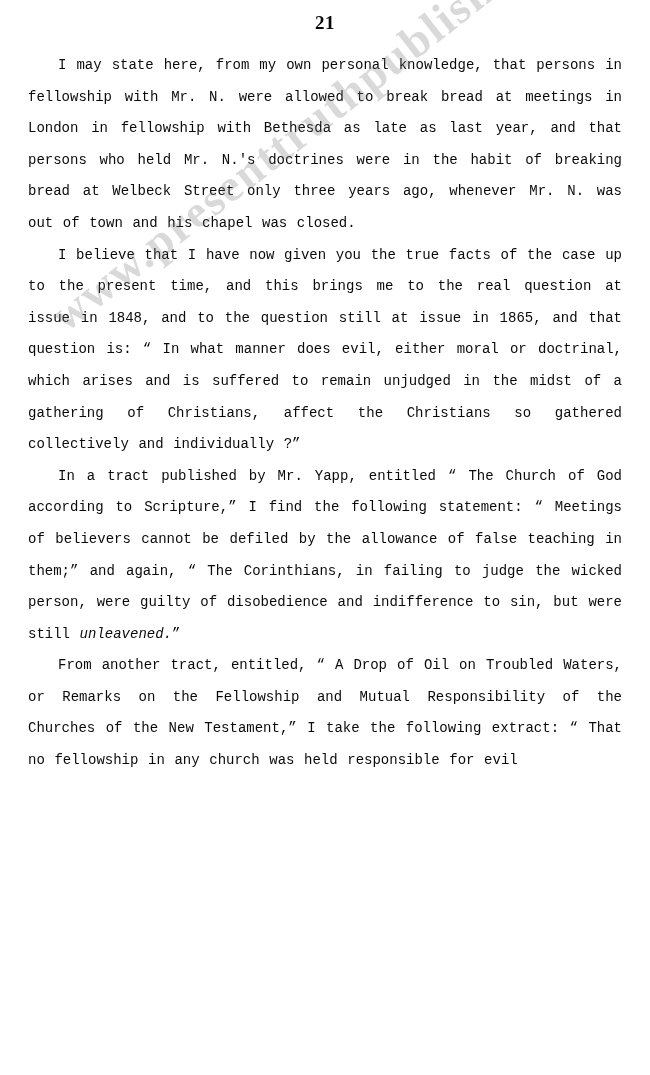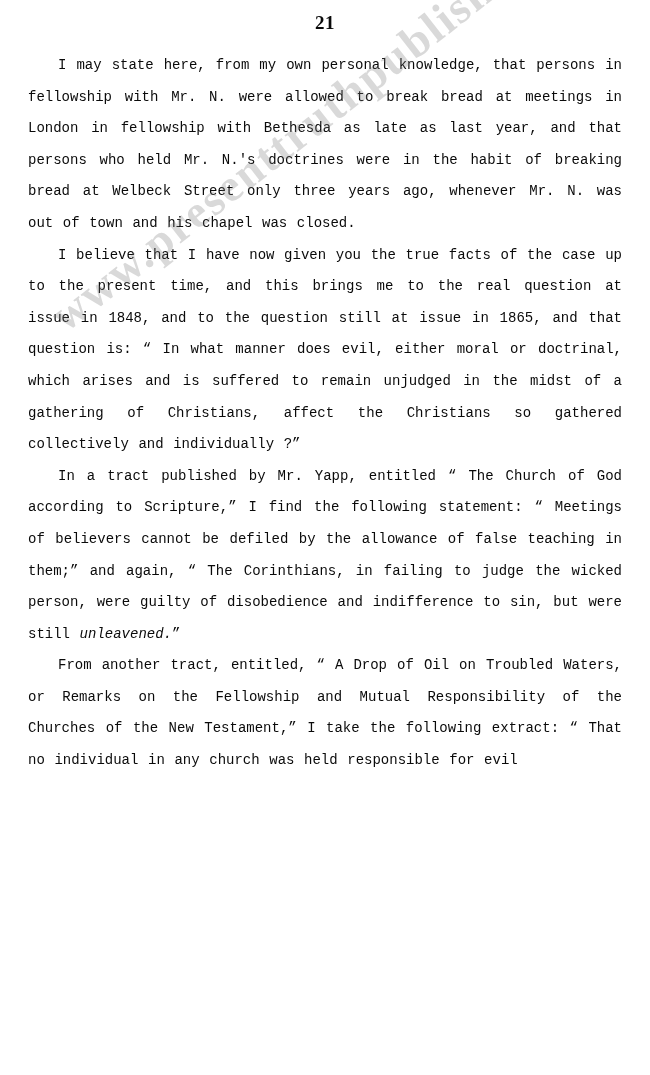--- a/index.html
+++ b/index.html
@@ -78,16 +78,16 @@
 <div class="page">
 
   <div class="page-number">21</div>
 
   <div class="watermark">www.presenttruthpublishers.com</div>
 
   <div class="body-text">
     <p class="para">I may state here, from my own personal knowledge, that persons in fellowship with Mr. N. were allowed to break bread at meetings in London in fellowship with Bethesda as late as last year, and that persons who held Mr. N.'s doctrines were in the habit of breaking bread at Welbeck Street only three years ago, whenever Mr. N. was out of town and his chapel was closed.</p>
     <p class="para">I believe that I have now given you the true facts of the case up to the present time, and this brings me to the real question at issue in 1848, and to the question still at issue in 1865, and that question is: “ In what manner does evil, either moral or doctrinal, which arises and is suffered to remain unjudged in the midst of a gathering of Christians, affect the Christians so gathered collectively and individually ?”</p>
     <p class="para">In a tract published by Mr. Yapp, entitled “ The Church of God according to Scripture,” I find the following statement: “ Meetings of believers cannot be defiled by the allowance of false teaching in them;” and again, “ The Corinthians, in failing to judge the wicked person, were guilty of disobedience and indifference to sin, but were still <em>unleavened.</em>”</p>
-    <p class="para">From another tract, entitled, “ A Drop of Oil on Troubled Waters, or Remarks on the Fellowship and Mutual Responsibility of the Churches of the New Testament,” I take the following extract: “ That no individual in any church was held responsible for evil</p>
+    <p class="para">From another tract, entitled, “ A Drop of Oil on Troubled Waters, or Remarks on the Fellowship and Mutual Responsibility of the Churches of the New Testament,” I take the following extract: “ That no fellowship in any church was held responsible for evil</p>
   </div>
 
 </div>
 
 </body></html>

